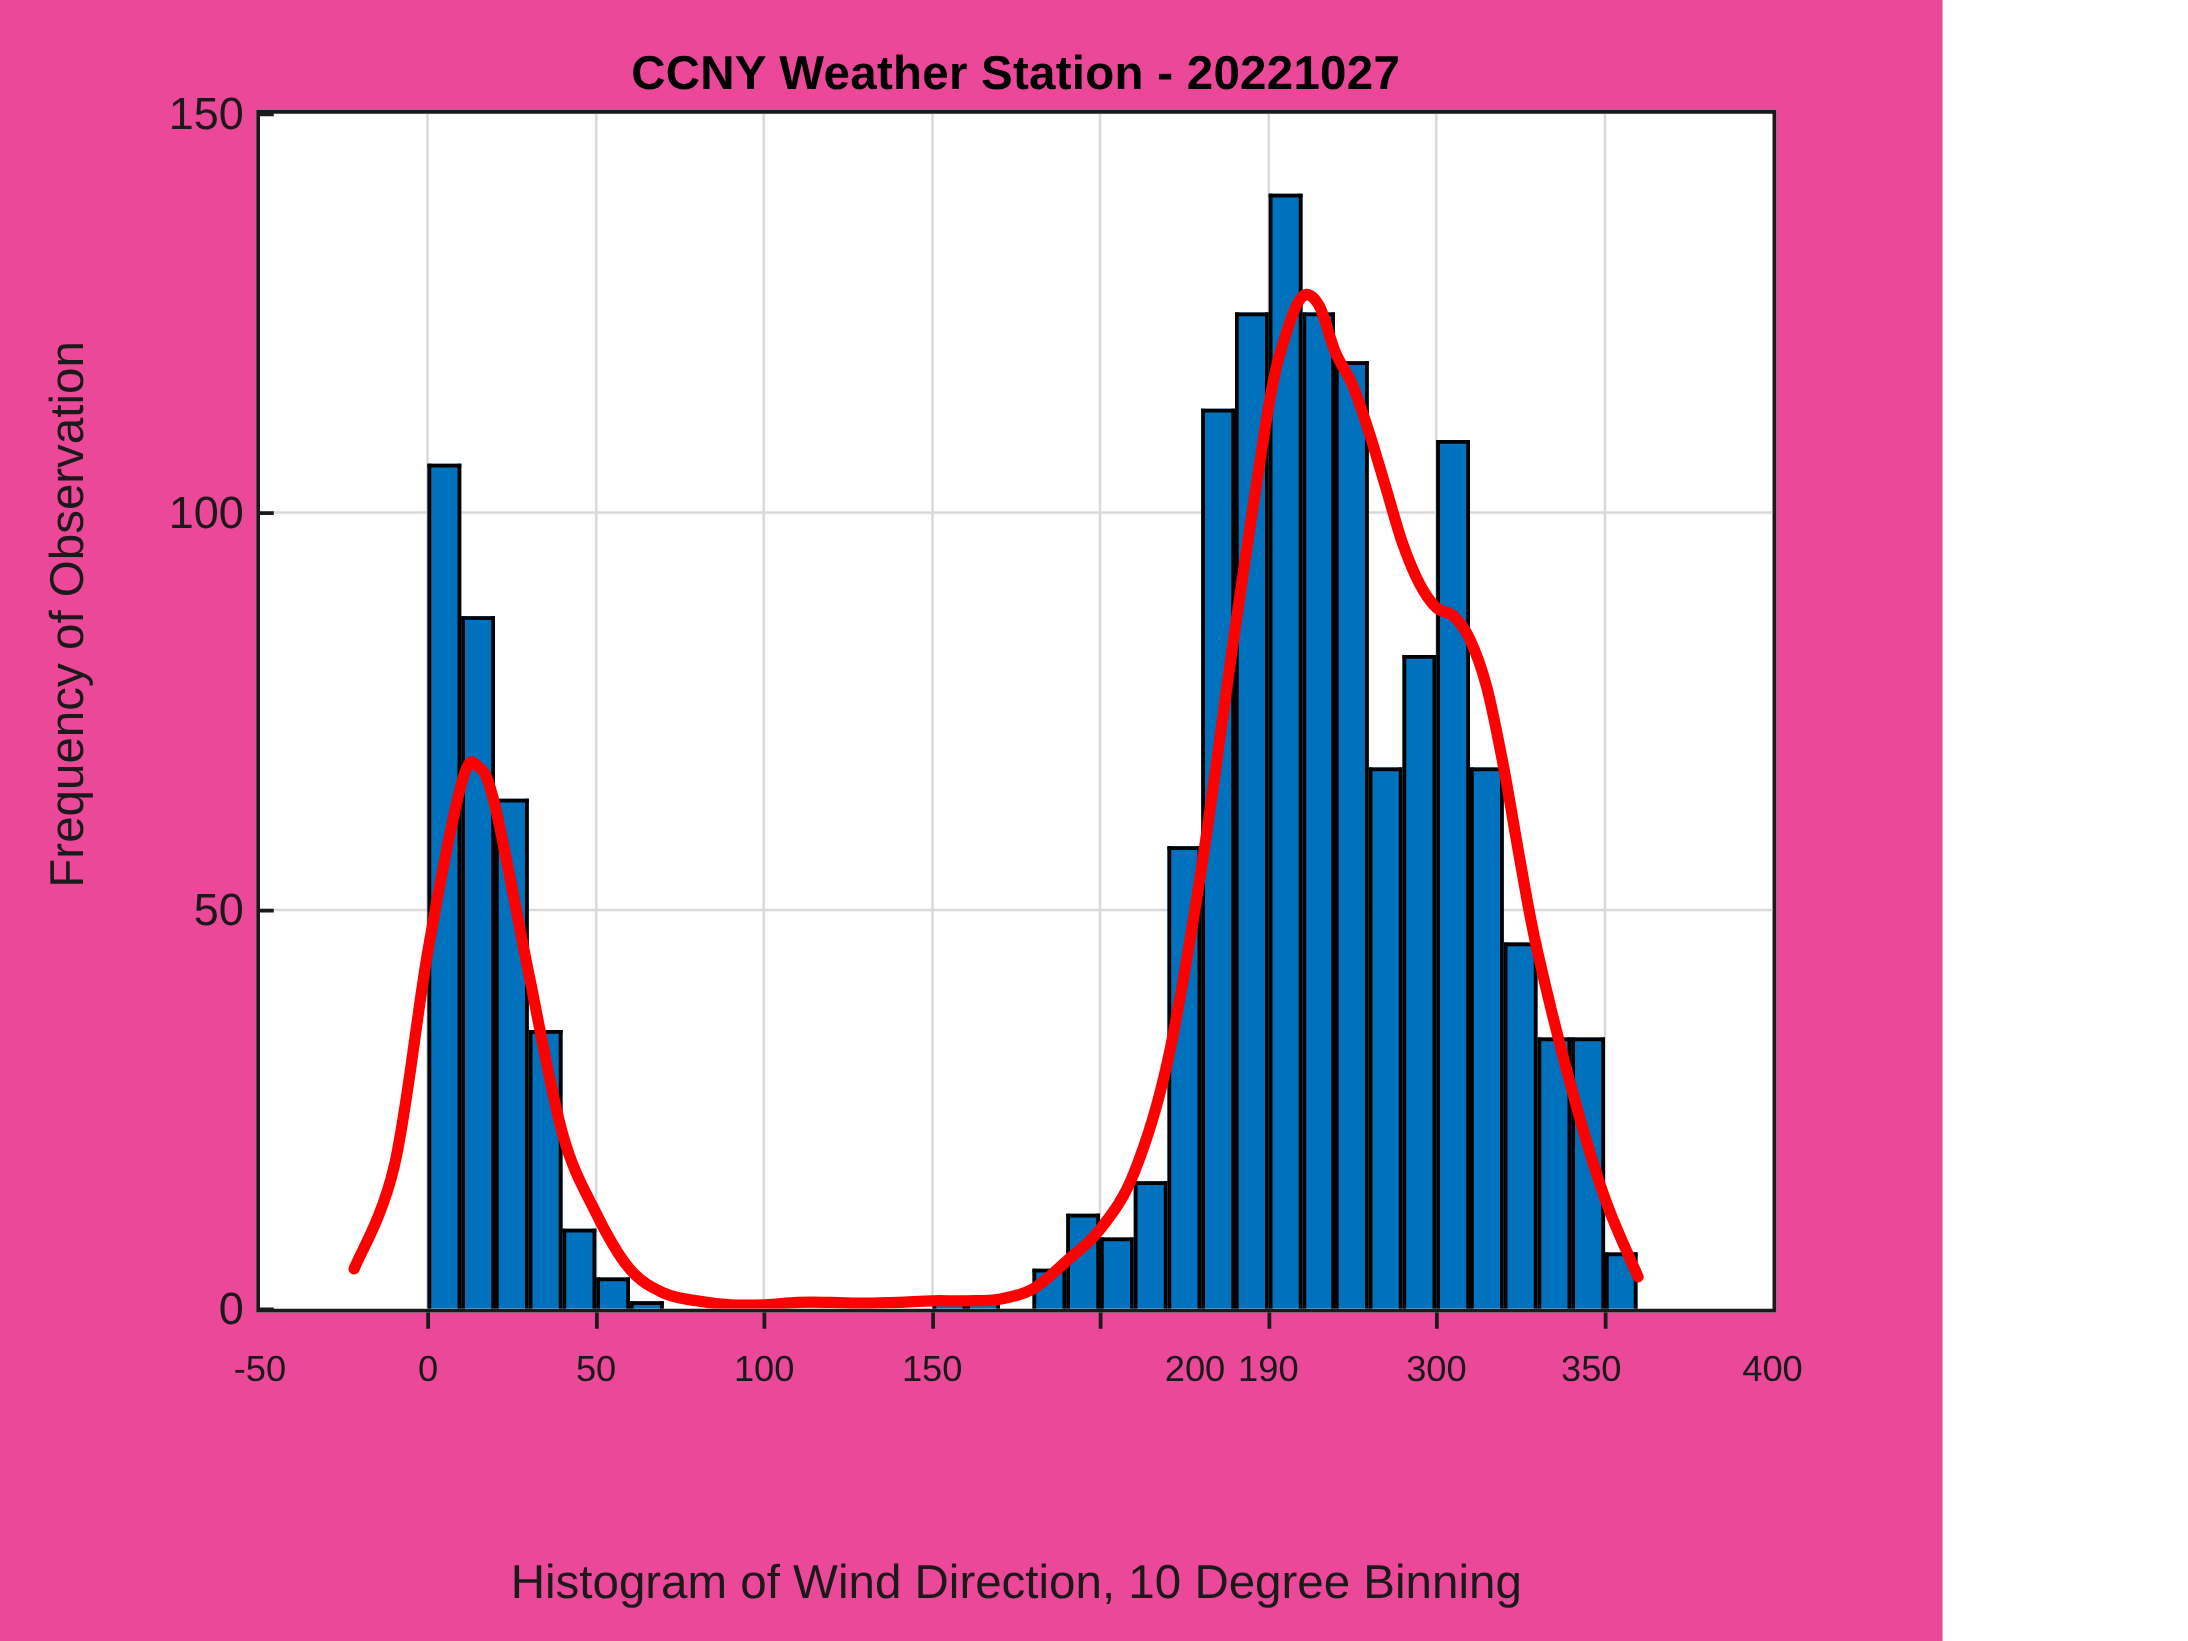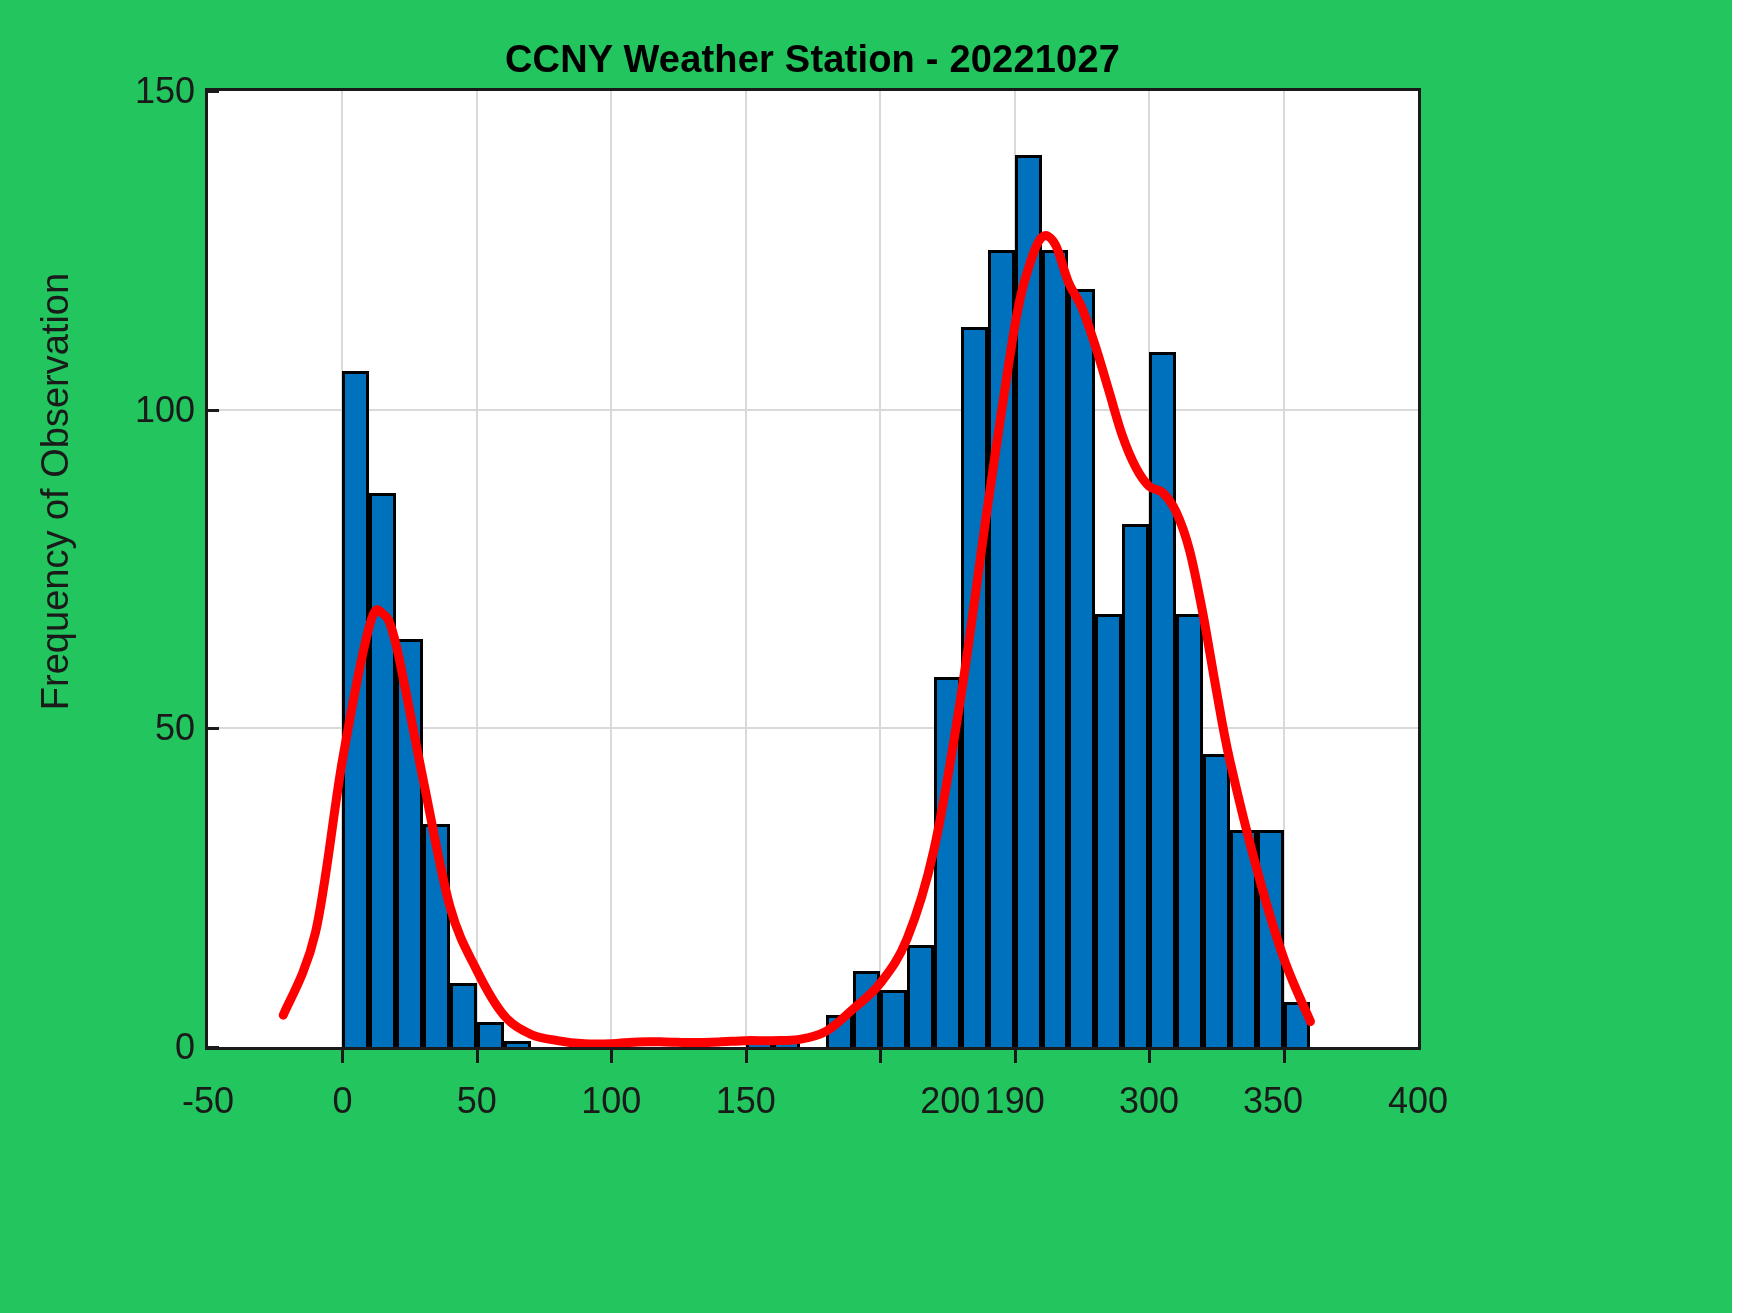--- a/index.html
+++ b/index.html
@@ -5,23 +5,23 @@
   * { box-sizing: border-box; }
   html, body {
     margin: 0; padding: 0;
     width: 1750px; height: 1313px;
     background: #ffffff;
     font-family: "Liberation Sans", sans-serif;
     overflow: hidden;
   }
   #figure {
     position: relative;
-    width: 1732px;
+    width: 1554px;
     height: 1313px;
-    background: #22c55e;
+    background: #ec4899;
   }
   
   #chart-title {
     position: absolute;
     left: 205px;
     top: 38px;
     width: 1215px;
     text-align: center;
     font-size: 38px;
     font-weight: bold;
@@ -104,21 +104,21 @@
     top: 1050px;
     width: 1216px;
     height: 70px;
   }
   .xtick-label {
     position: absolute;
     top: 30px;
     width: 200px;
     margin-left: -100px;
     text-align: center;
-    font-size: 36px;
+    font-size: 29px;
     color: #1a1a1a;
     white-space: nowrap;
   }
   .xtick-mark {
     position: absolute;
     top: 0;
     width: 3px;
     height: 13px;
     background: #1a1a1a;
   }
@@ -214,14 +214,15 @@
       <div class="xtick-label" style="left: 675.222px; text-align: right;">200</div>
       <div class="xtick-mark" style="left: 674.222px;"></div>
       <div class="xtick-label" style="left: 809.667px;">190</div>
       <div class="xtick-mark" style="left: 808.667px;"></div>
       <div class="xtick-label" style="left: 944.111px;">300</div>
       <div class="xtick-mark" style="left: 943.111px;"></div>
       <div class="xtick-label" style="left: 1068px;">350</div>
       <div class="xtick-mark" style="left: 1077.56px;"></div>
       <div class="xtick-label" style="left: 1213px;">400</div>
     </div>
+  <div id="xlabel">Histogram of Wind Direction, 10 Degree Binning</div>
 
 </div>
 
 </body></html>

